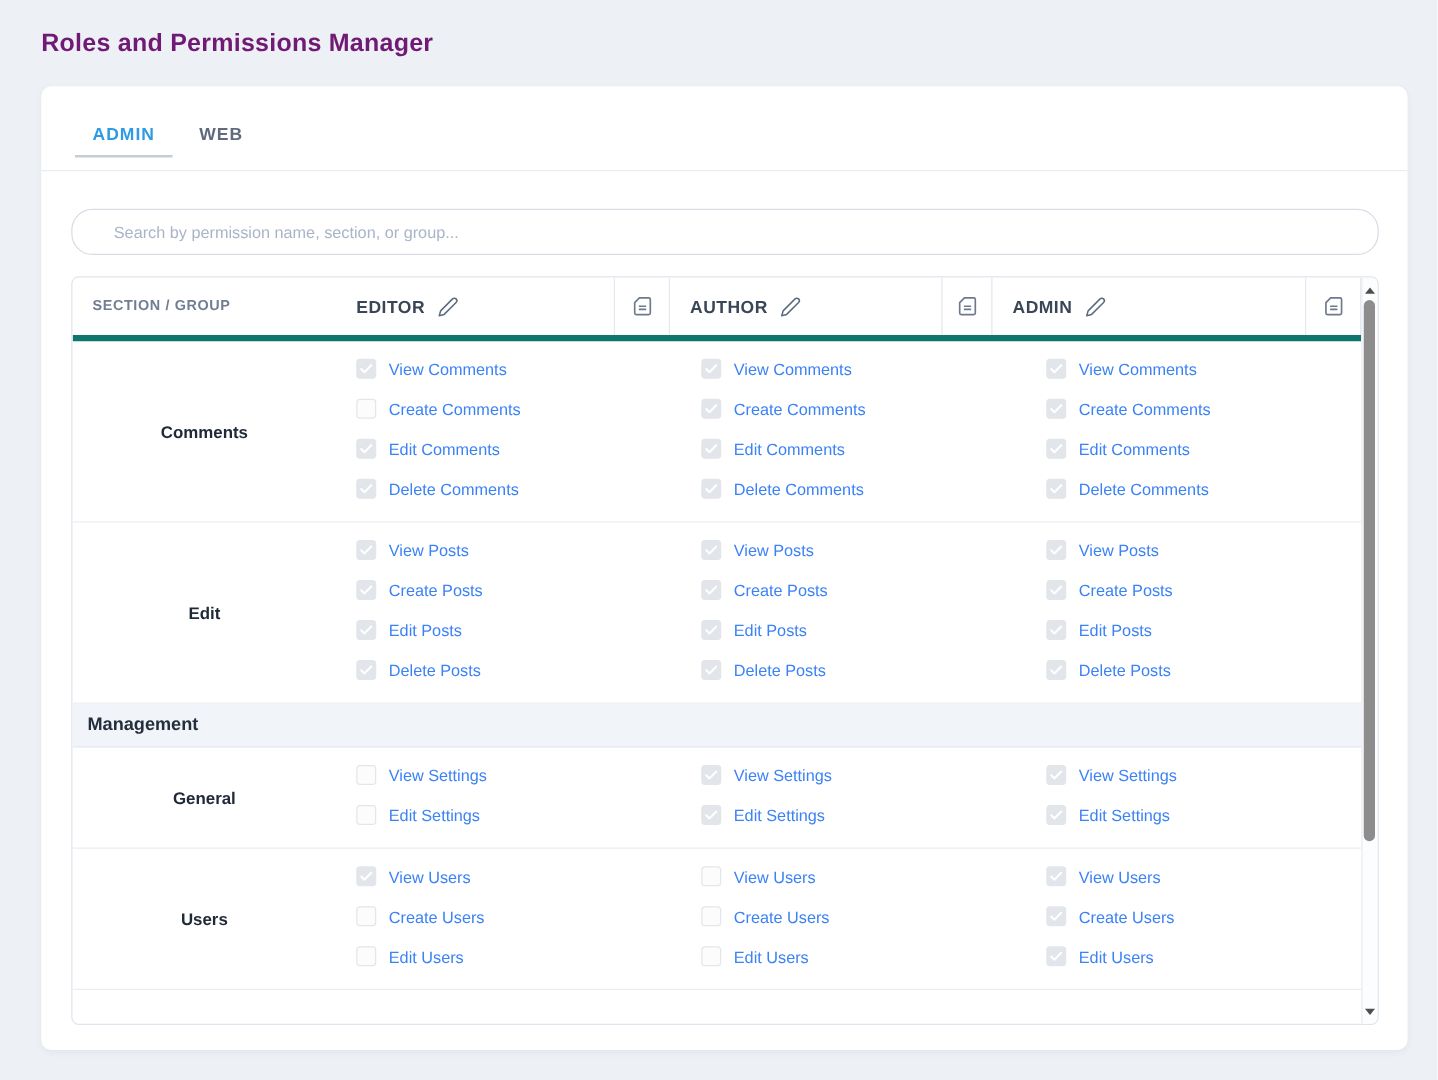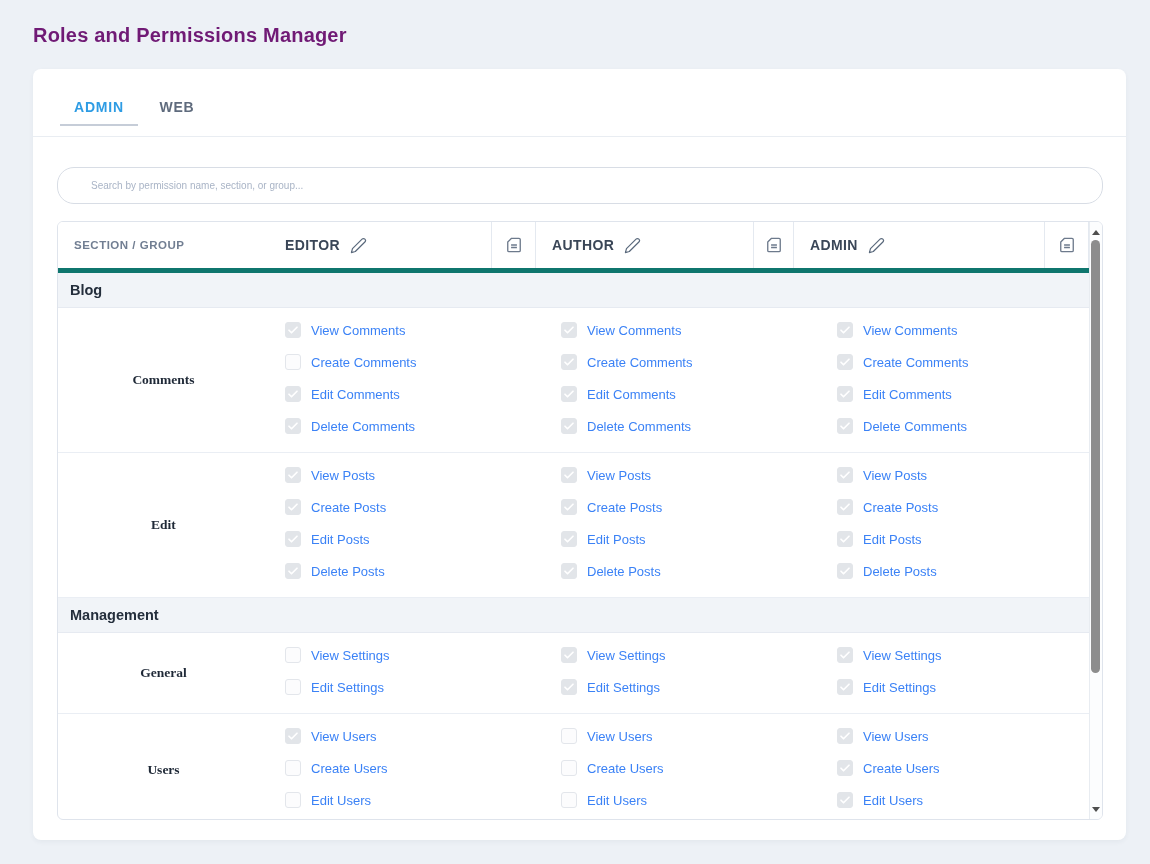--- a/index.html
+++ b/index.html
@@ -28,21 +28,21 @@
   }
   .tab.active { color: #2e9ce4; }
   .tab.active::after {
     content: ""; position: absolute; left: 0; right: 0; bottom: -2px;
     height: 2px; background: #c6cdd8;
   }
   
   .card-content { padding: 30px 23px 24px 24px; }
   .search-input {
     width: 100%; height: 37px; border: 1px solid #d8dde5; border-radius: 17px;
-    padding: 0 33px; font-size: 10px; color: #4c5a6d; outline: none;
+    padding: 0 33px; font-size: 13px; color: #4c5a6d; outline: none;
     font-family: "Liberation Sans", sans-serif; background: #fff;
   }
   .search-input::placeholder { color: #a9b4c6; }
   
   .table-wrap {
     margin-top: 17px; border: 1px solid #dfe4ec; border-radius: 6px;
     height: 599px; position: relative; overflow: hidden; background: #fff;
   }
   .table-inner { margin-right: 13px; height: 100%; overflow: hidden; }
   .header-row {
@@ -62,21 +62,21 @@
   .section-band {
     background: #f1f4f8; border-bottom: 1px solid #e6eaf1;
     padding: 8px 12px; font-size: 14.5px; font-weight: 700; color: #242e3c;
     height: 35px; display: flex; align-items: center;
   }
   .group-row {
     display: grid; grid-template-columns: 211px 276px 276px 1fr;
     border-bottom: 1px solid #eaeef4; align-items: center;
   }
   .group-label-cell { justify-content: center; align-self: stretch; }
-  .group-label { font-size: 13.5px; font-weight: 700; color: #1f2937; font-family: Liberation Serif, serif; }
+  .group-label { font-size: 13.5px; font-weight: 700; color: #1f2937; }
   .perm-cell { display: block; padding: 12px 0 4px 16px; }
   .perm-item { display: flex; align-items: center; height: 20px; margin-bottom: 12px; cursor: pointer; }
   .checkbox {
     width: 16px; height: 16px; border-radius: 3px; flex: 0 0 16px;
     background: #fcfcfd; border: 1px solid #e3e6eb;
     display: inline-flex; align-items: center; justify-content: center;
   }
   .checkbox.checked { background: #e2e5e9; border-color: #e2e5e9; }
   .perm-label { margin-left: 10px; font-size: 13px; color: #3b82f6; }
   
@@ -162,21 +162,20 @@
                   <svg viewBox="0 0 24 24" width="20" height="20" fill="none" stroke="#6d7a8c" stroke-width="1.6" stroke-linejoin="round">
                     <path d="M9 4h9a1.5 1.5 0 0 1 1.5 1.5v13A1.5 1.5 0 0 1 18 20H6a1.5 1.5 0 0 1-1.5-1.5V8.5z"></path>
                     <line x1="8.5" y1="12" x2="15.5" y2="12"></line>
                     <line x1="8.5" y1="15" x2="15.5" y2="15"></line>
                   </svg>
                 </span>
               </div>
             </div>
           <div class="table-body">
 
-          <div class="section-band">Blog</div>
               <div class="group-row">
                 <div class="cell group-label-cell">
                   <span class="group-label">Comments</span>
                 </div>
                 <div class="perm-cell">
                   <div class="perm-item">
                     <span class="checkbox checked">
                       <svg viewBox="0 0 24 24" width="12" height="12">
                         <path d="M4 12.5l5 5L20 6.5" fill="none" stroke="#ffffff" stroke-width="3.4" stroke-linecap="round" stroke-linejoin="round"></path>
                       </svg>

